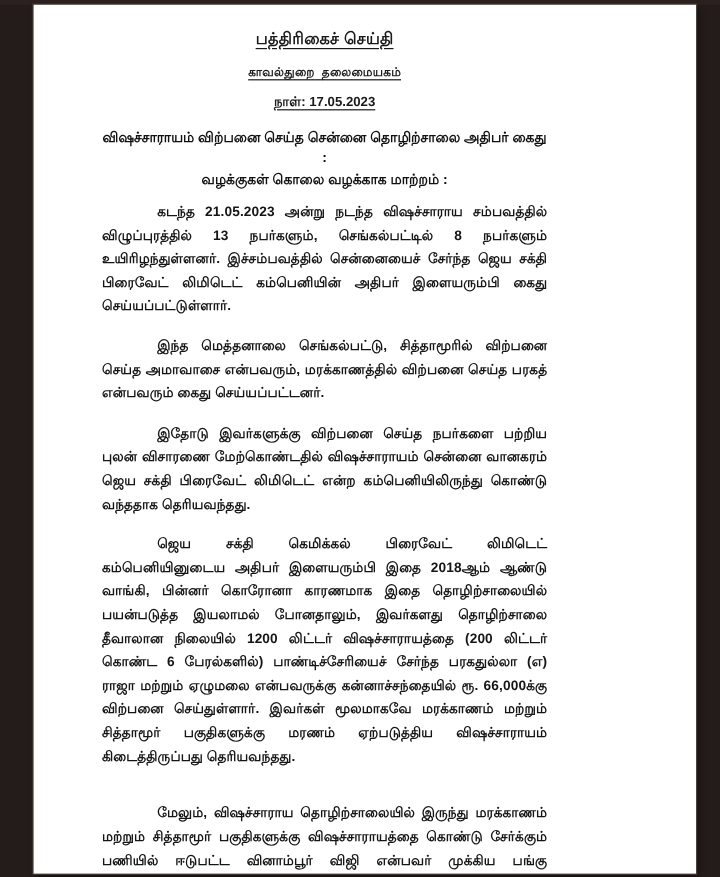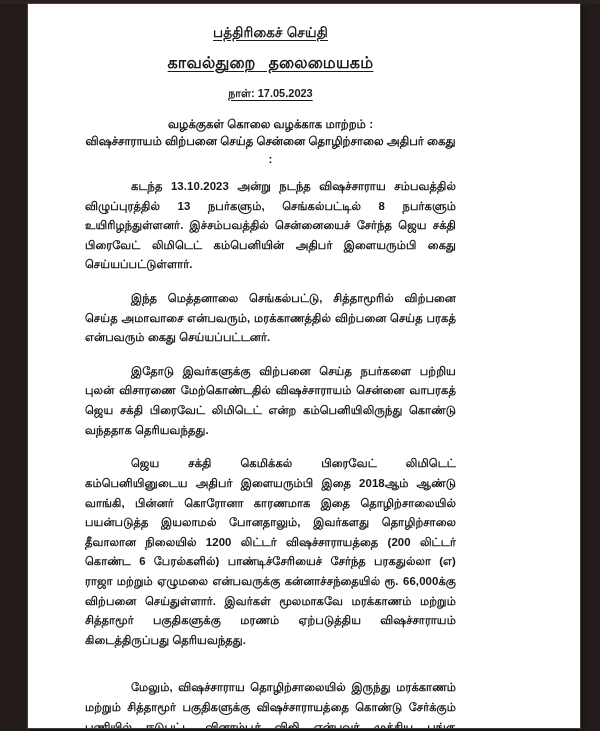--- a/index.html
+++ b/index.html
@@ -64,25 +64,24 @@
     margin: 6px 0 0 0;
     line-height: 1.35;
   }
   .doc-title .u,
   .doc-subtitle .u,
   .doc-date .u {
     text-decoration: underline;
     text-underline-offset: 2.5px;
   }
   .doc-subtitle {
-    font-size: 16px;
+    font-size: 10px;
     margin: 12px 0 0 0;
     line-height: 1.35;
     word-spacing: 3px;
-    font-family: Liberation Mono, monospace;
   }
   .doc-date {
     text-align: center;
     font-size: 11px;
     font-weight: bold;
     color: #1a1a1a;
     margin: 11px 0 0 0;
   }
 
   .headline {
@@ -140,28 +139,28 @@
 
       <div class="doc-subtitle">
         <span class="u">காவல்துறை  தலைமையகம்</span>
       </div>
 
       <div class="doc-date">
         <span class="u">நாள்: 17.05.2023</span>
       </div>
 
       <div class="headline">
+        <span class="line">விஷச்சாராயம் விற்பனை செய்த சென்னை தொழிற்சாலை அதிபர் கைது :</span>
         <span class="line">வழக்குகள் கொலை வழக்காக மாற்றம் :</span>
-        <span class="line">விஷச்சாராயம் விற்பனை செய்த சென்னை தொழிற்சாலை அதிபர் கைது :</span>
       </div>
 
       <div class="body-block">
-        <p class="para">கடந்த 13.10.2023 அன்று நடந்த விஷச்சாராய சம்பவத்தில் விழுப்புரத்தில் 13 நபர்களும், செங்கல்பட்டில் 8 நபர்களும் உயிரிழந்துள்ளனர்.   இச்சம்பவத்தில் சென்னையைச் சேர்ந்த ஜெய சக்தி பிரைவேட் லிமிடெட் கம்பெனியின் அதிபர் இளையரும்பி கைது செய்யப்பட்டுள்ளார்.</p>
+        <p class="para">கடந்த 21.05.2023 அன்று நடந்த விஷச்சாராய சம்பவத்தில் விழுப்புரத்தில் 13 நபர்களும், செங்கல்பட்டில் 8 நபர்களும் உயிரிழந்துள்ளனர்.   இச்சம்பவத்தில் சென்னையைச் சேர்ந்த ஜெய சக்தி பிரைவேட் லிமிடெட் கம்பெனியின் அதிபர் இளையரும்பி கைது செய்யப்பட்டுள்ளார்.</p>
         <p class="para">இந்த மெத்தனாலை செங்கல்பட்டு, சித்தாமூரில் விற்பனை செய்த அமாவாசை என்பவரும், மரக்காணத்தில் விற்பனை செய்த பரகத் என்பவரும் கைது செய்யப்பட்டனர்.</p>
-        <p class="para">இதோடு இவர்களுக்கு விற்பனை செய்த நபர்களை பற்றிய புலன் விசாரணை மேற்கொண்டதில் விஷச்சாராயம் சென்னை வாபரகத் ஜெய சக்தி பிரைவேட் லிமிடெட் என்ற கம்பெனியிலிருந்து கொண்டு வந்ததாக தெரியவந்தது.</p>
+        <p class="para">இதோடு இவர்களுக்கு விற்பனை செய்த நபர்களை பற்றிய புலன் விசாரணை மேற்கொண்டதில் விஷச்சாராயம் சென்னை வானகரம் ஜெய சக்தி பிரைவேட் லிமிடெட் என்ற கம்பெனியிலிருந்து கொண்டு வந்ததாக தெரியவந்தது.</p>
         <p class="para">ஜெய சக்தி கெமிக்கல் பிரைவேட் லிமிடெட் கம்பெனியினுடைய அதிபர் இளையரும்பி இதை 2018ஆம் ஆண்டு வாங்கி, பின்னர் கொரோனா காரணமாக இதை தொழிற்சாலையில்   பயன்படுத்த இயலாமல் போனதாலும், இவர்களது தொழிற்சாலை தீவாலான நிலையில் 1200 லிட்டர் விஷச்சாராயத்தை (200 லிட்டர் கொண்ட 6 பேரல்களில்) பாண்டிச்சேரியைச் சேர்ந்த பரகதுல்லா (எ) ராஜா மற்றும் ஏழுமலை என்பவருக்கு கன்னாச்சந்தையில் ரூ. 66,000க்கு விற்பனை செய்துள்ளார். இவர்கள் மூலமாகவே மரக்காணம் மற்றும் சித்தாமூர் பகுதிகளுக்கு மரணம் ஏற்படுத்திய விஷச்சாராயம் கிடைத்திருப்பது தெரியவந்தது.</p>
         <p class="para">மேலும், விஷச்சாராய தொழிற்சாலையில் இருந்து மரக்காணம் மற்றும் சித்தாமூர் பகுதிகளுக்கு விஷச்சாராயத்தை கொண்டு சேர்க்கும் பணியில் ஈடுபட்ட வினாம்பூர் விஜி என்பவர் முக்கிய பங்கு வகித்துள்ளார். இவர் 400 லிட்டர் விஷச்சாராயம் வாங்கி  அதை விற்பனை செய்ய முயற்சி செய்துள்ளார். இவரும் கைது செய்யப்பட்டியிருக்கிறார்.   இவர் மீது 6 திருட்டு வழக்குகளும், 5 மது விலக்கு வழக்குகளும் நிலுவையில் உள்ளன.</p>
       </div>
 
       <div class="page-number">..2</div>
 
     </div>
   </div>
 
 </div>

